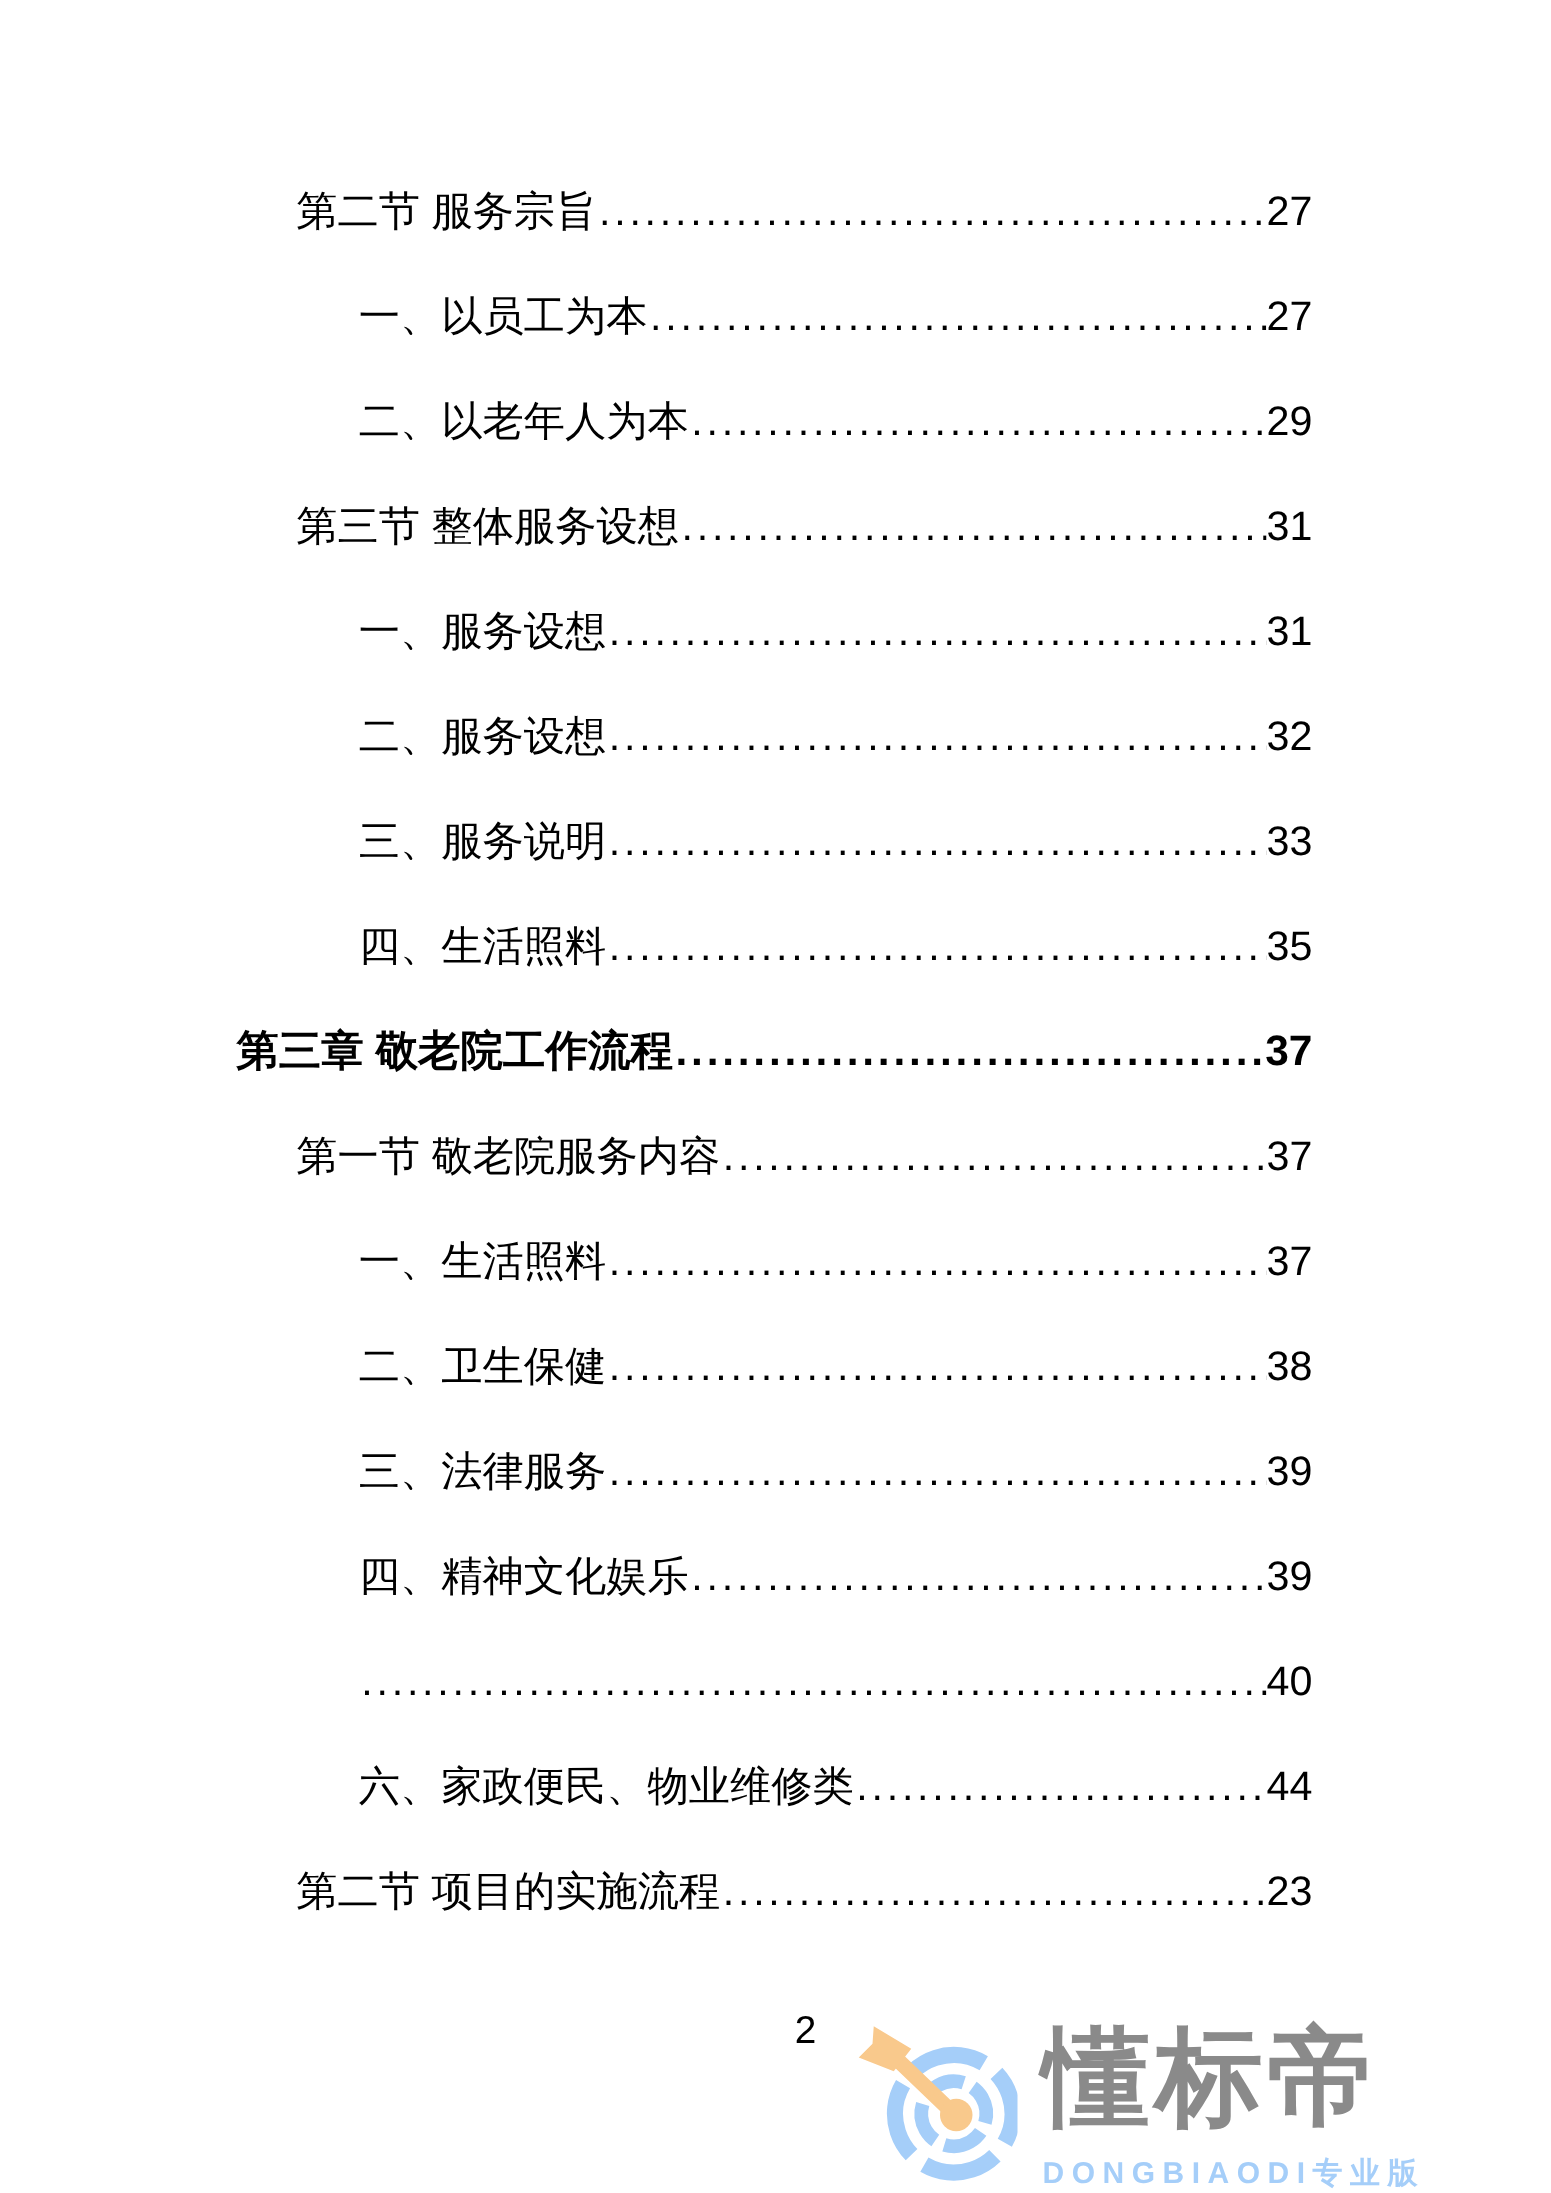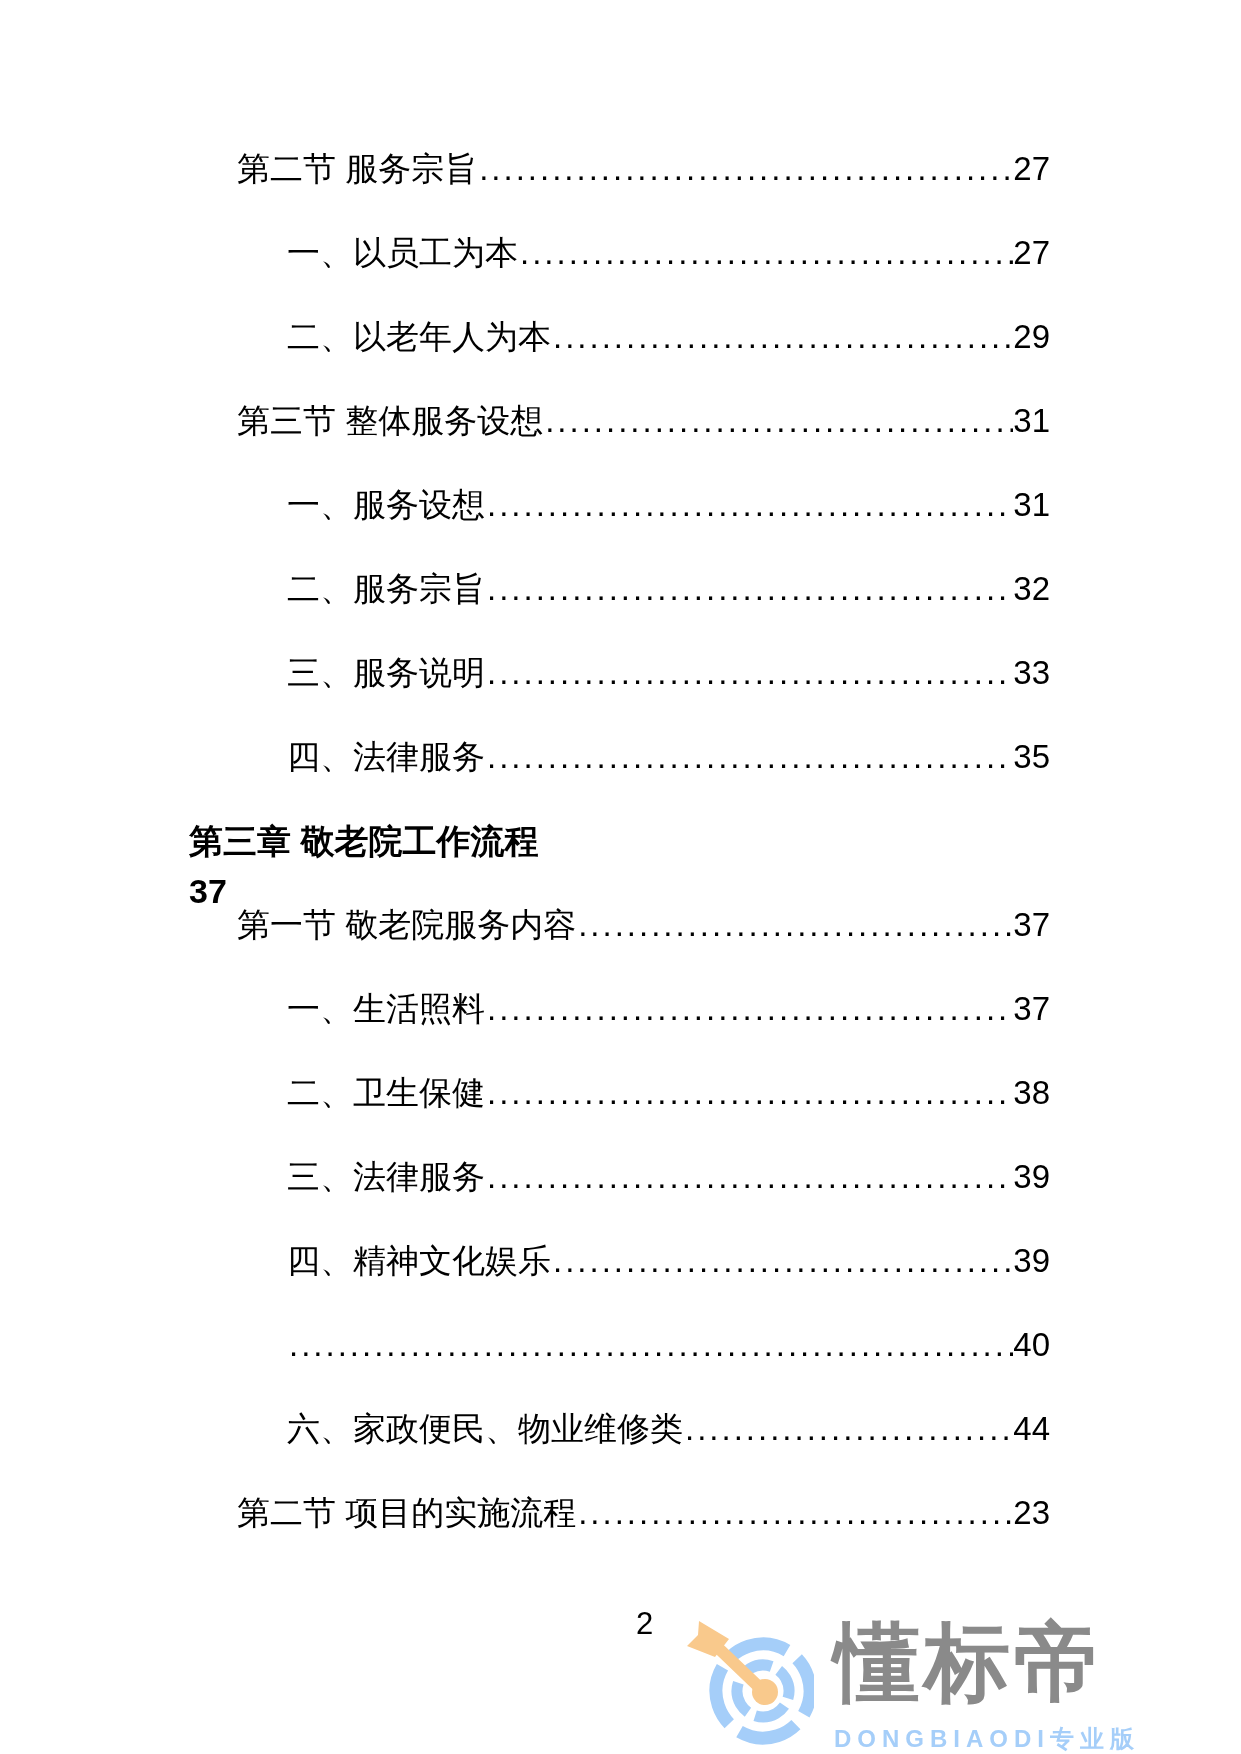--- a/index.html
+++ b/index.html
@@ -25,21 +25,20 @@
     height: 84px;
     font-size: 33px;
     font-weight: 400;
     line-height: 1;
   }
   .toc-row.level-2 { padding-left: 48px; }
   .toc-row.level-3 { padding-left: 98px; }
   .toc-row.bold {
     font-weight: 700;
     font-size: 34px;
-    flex-direction: column;
   }
   .toc-label {
     white-space: pre;
     flex: 0 0 auto;
   }
   .toc-leader {
     flex: 1 1 auto;
     min-width: 0;
     overflow: hidden;
     white-space: nowrap;
@@ -134,33 +133,33 @@
     <span class="toc-page">31</span>
   </div>
 
   <div class="toc-row level-3">
     <span class="toc-label">一、服务设想</span>
     <span class="toc-leader">..........................................................................................</span>
     <span class="toc-page">31</span>
   </div>
 
   <div class="toc-row level-3">
-    <span class="toc-label">二、服务宗旨</span>
+    <span class="toc-label">二、服务设想</span>
     <span class="toc-leader">..........................................................................................</span>
     <span class="toc-page">32</span>
   </div>
 
   <div class="toc-row level-3">
     <span class="toc-label">三、服务说明</span>
     <span class="toc-leader">..........................................................................................</span>
     <span class="toc-page">33</span>
   </div>
 
   <div class="toc-row level-3">
-    <span class="toc-label">四、法律服务</span>
+    <span class="toc-label">四、生活照料</span>
     <span class="toc-leader">..........................................................................................</span>
     <span class="toc-page">35</span>
   </div>
 
   <div class="toc-row level-1 bold">
     <span class="toc-label">第三章 敬老院工作流程</span>
     <span class="toc-leader">..........................................................................................</span>
     <span class="toc-page">37</span>
   </div>
 

